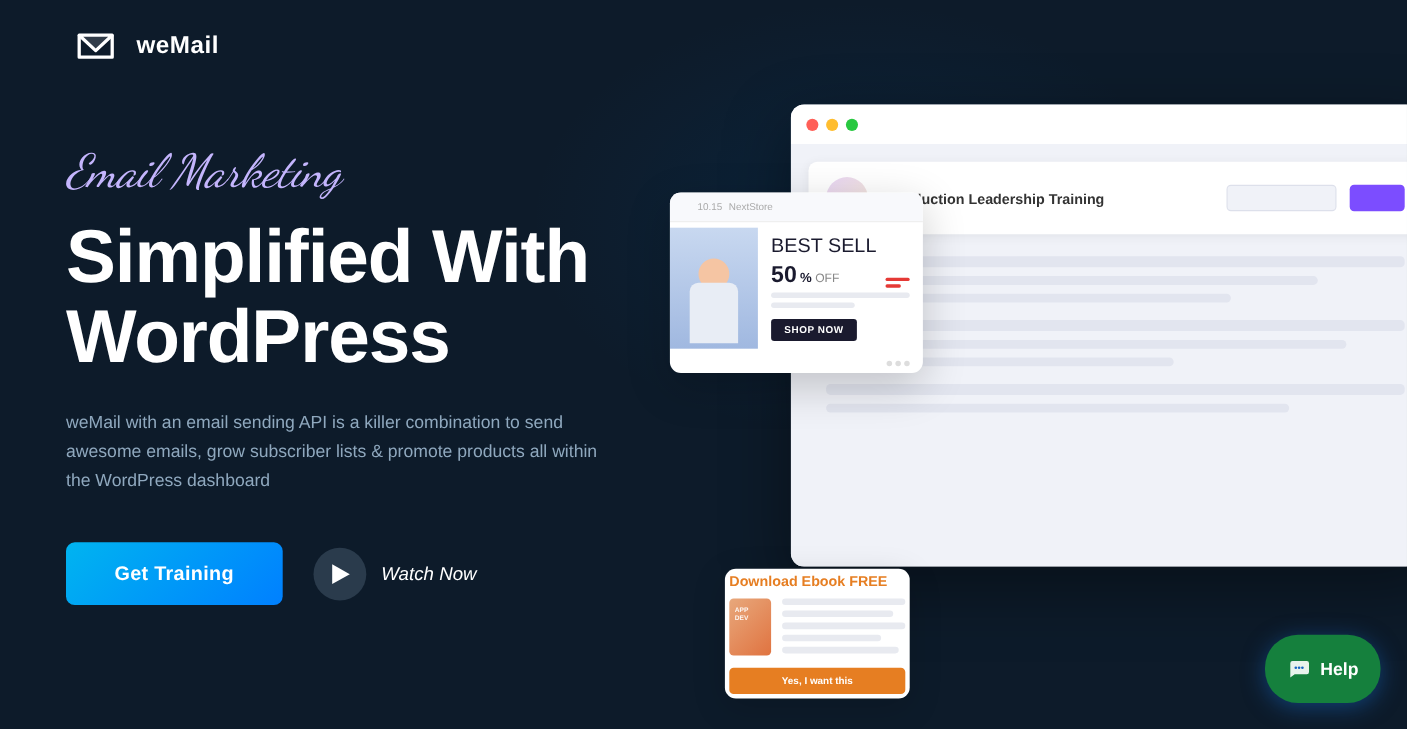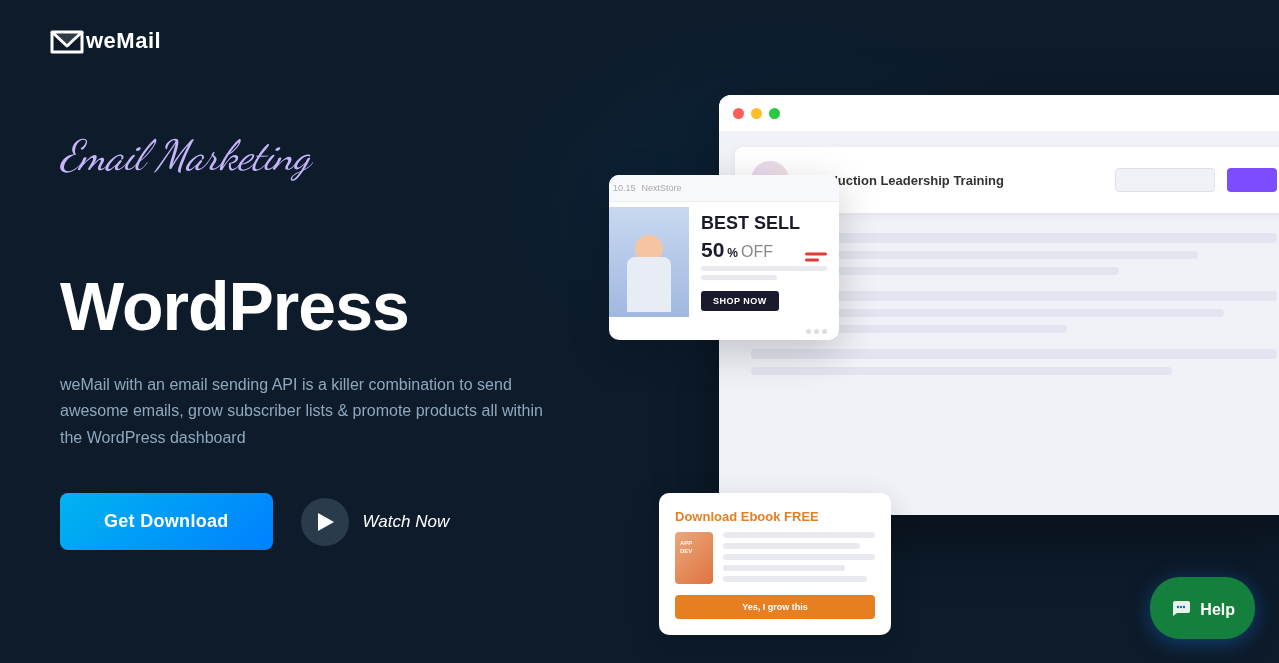--- a/index.html
+++ b/index.html
@@ -10,24 +10,24 @@
       background-color: #0d1b2a;
       font-family: -apple-system, BlinkMacSystemFont, 'Segoe UI', sans-serif;
       overflow: hidden;
       position: relative;
     }
 
     
     .header {
       position: absolute;
       top: 22px;
-      left: 48px;
-      display: flex;
-      align-items: center;
-      gap: 0;
+      left: 68px;
+      display: flex;
+      align-items: center;
+      gap: 18px;
     }
 
     .logo-icon {
       width: 38px;
       height: 38px;
     }
 
     .logo-text {
       color: #ffffff;
       font-size: 22px;
@@ -238,24 +238,24 @@
 
     .content-lines-area {
       padding: 8px 16px;
     }
 
     
     .card-ebook {
       position: absolute;
       bottom: 0;
       left: 50px;
-      width: 232px;
+      width: 168px;
       background: #ffffff;
       border-radius: 10px;
-      padding: 16px;
+      padding: 4px;
       box-shadow: 0 8px 30px rgba(0,0,0,0.15);
     }
 
     .ebook-title {
       font-size: 13px;
       font-weight: 700;
       color: #e67e22;
       margin-bottom: 8px;
     }
 
@@ -309,21 +309,21 @@
       left: 0;
       width: 230px;
       background: #ffffff;
       border-radius: 10px;
       box-shadow: 0 12px 40px rgba(0,0,0,0.2);
       overflow: hidden;
     }
 
     .bestsell-top-bar {
       background: #f8f9fc;
-      padding: 8px 4px;
+      padding: 8px 25px;
       display: flex;
       align-items: flex-start;
       gap: 6px;
       border-bottom: 1px solid #eee;
     }
 
     .bestsell-date {
       font-size: 9px;
       color: #aaa;
     }
@@ -373,21 +373,21 @@
       left: 8px;
     }
 
     .bestsell-info {
       padding: 12px 12px;
       flex: 1;
     }
 
     .bestsell-label {
       font-size: 18px;
-      font-weight: 700;
+      font-weight: 400;
       color: #1a1a2e;
       line-height: 1.1;
     }
 
     .bestsell-discount {
       display: flex;
       align-items: baseline;
       gap: 3px;
       margin: 4px 0;
     }
@@ -399,21 +399,21 @@
       text-align: right;
     }
 
     .bestsell-percent {
       font-size: 12px;
       font-weight: 700;
       color: #1a1a2e;
     }
 
     .bestsell-off {
-      font-size: 16px;
+      font-size: 11px;
       color: #888;
       font-weight: 500;
     }
 
     .bestsell-lines {
       margin-bottom: 10px;
     }
 
     .bs-line {
       height: 5px;
@@ -516,26 +516,26 @@
     <polygon points="4,10 19,22 34,10" fill="rgba(255,255,255,0.15)"></polygon>
   </svg>
   <span class="logo-text">
     <span>weMail</span>
   </span>
 </div>
 
 <div class="hero-left">
   <div class="tagline">Email Marketing</div>
   <div class="headline">
-    <br>
+    <span>Simplified With</span><br>
     <span>WordPress</span>
   </div>
   <p class="description">weMail with an email sending API is a killer combination to send awesome emails, grow subscriber lists &amp; promote products all within the WordPress dashboard</p>
   <div class="cta-row">
-    <button class="btn-get-started">Get Download</button>
+    <button class="btn-get-started">Get Training</button>
     <button class="btn-watch-now">
       <div class="play-circle">
         <div class="play-triangle"></div>
       </div>
       <span>Watch Now</span>
     </button>
   </div>
 </div>
 
 <div class="hero-right">
@@ -619,21 +619,21 @@
       </div>
       <div class="ebook-text-lines">
         <div class="ebook-line" style="width:100%;"></div>
         <div class="ebook-line" style="width:90%;"></div>
         <div class="ebook-line" style="width:100%;"></div>
         <div class="ebook-line" style="width:80%;"></div>
         <div class="ebook-line" style="width:95%;"></div>
       </div>
     </div>
     <div class="ebook-btn-mock">
-      <span class="ebook-btn-text">Yes, I grow this</span>
+      <span class="ebook-btn-text">Yes, I want this</span>
     </div>
   </div>
 
 </div>
 
 <div class="help-btn">
   <svg class="help-chat-icon" viewBox="0 0 22 22" fill="none">
     <path d="M4 4h14a2 2 0 012 2v8a2 2 0 01-2 2H7l-4 3V6a2 2 0 012-2z" fill="white" opacity="0.9"></path>
     <circle cx="8" cy="10" r="1.2" fill="#1565c0"></circle>
     <circle cx="11" cy="10" r="1.2" fill="#1565c0"></circle>

